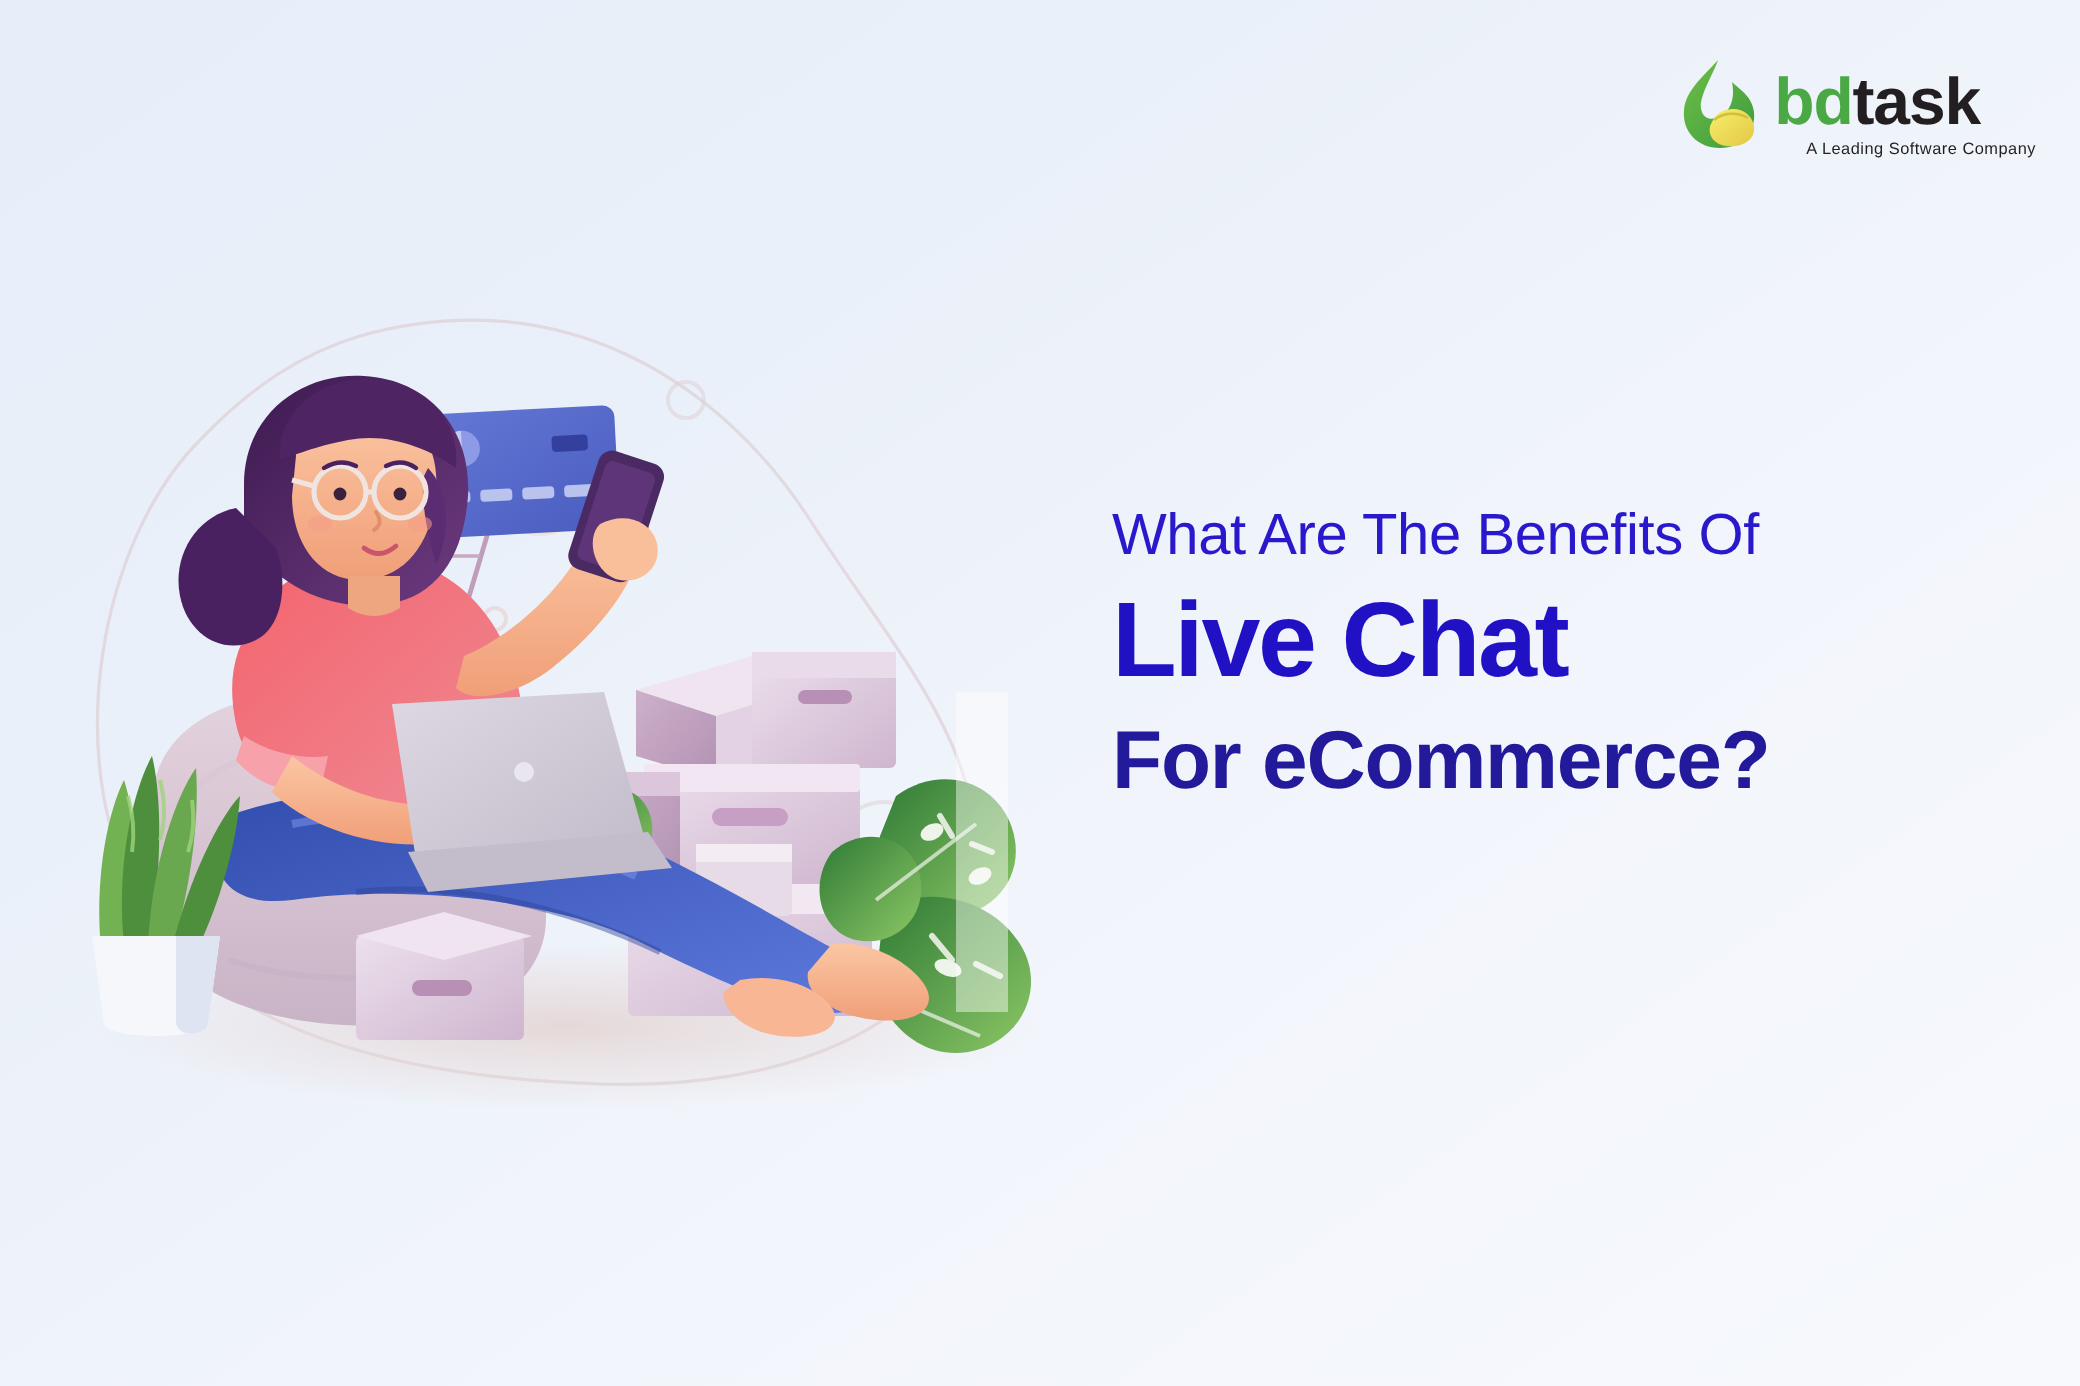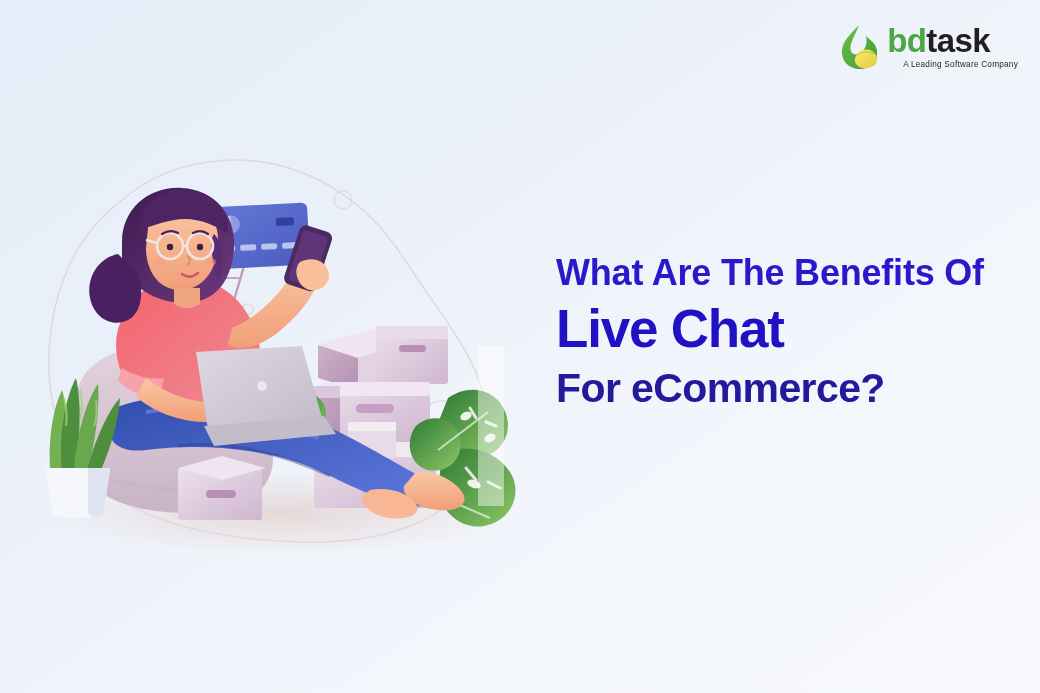--- a/index.html
+++ b/index.html
@@ -54,20 +54,21 @@
     display: flex;
     flex-direction: column;
     align-items: flex-start;
     line-height: 1;
   }
   #logo .word {
     font-size: 33px;
     font-weight: bold;
     letter-spacing: -0.6px;
     white-space: nowrap;
+    margin-top: 10px;
   }
   #logo .word .bd { color: #4aa845; }
   #logo .word .task { color: #231f20; }
   #logo .tagline {
     font-size: 8.2px;
     color: #231f20;
     letter-spacing: .25px;
     margin-top: 4px;
     white-space: nowrap;
     align-self: flex-end;
@@ -75,22 +76,22 @@
   }
 
   
   #headline {
     position: absolute;
     left: 556px;
     top: 252px;
     width: 470px;
   }
   .h-eyebrow {
-    font-size: 36px;
-    font-weight: bold;
+    font-size: 29px;
+    font-weight: normal;
     color: #2a18cc;
     letter-spacing: -0.2px;
     line-height: 1.15;
     white-space: nowrap;
   }
   .h-main {
     font-size: 53px;
     font-weight: bold;
     color: #2011c4;
     letter-spacing: -1.2px;

